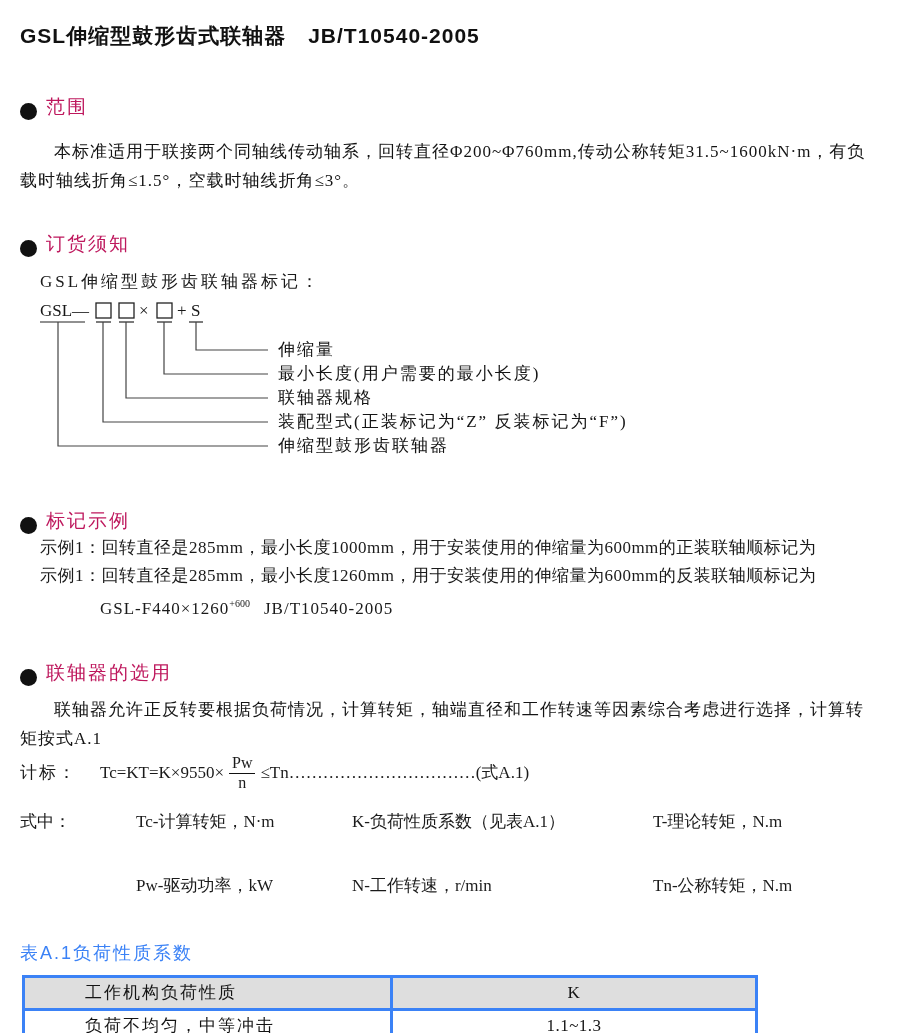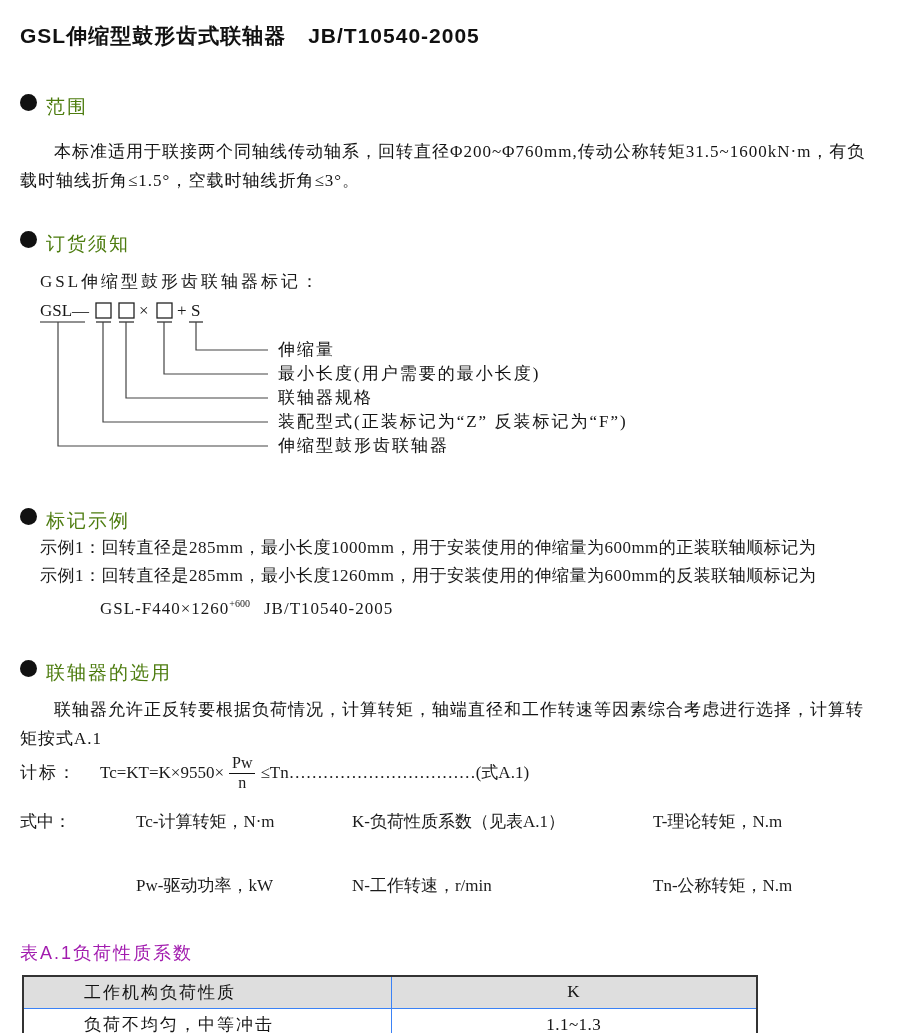--- a/index.html
+++ b/index.html
@@ -9,23 +9,23 @@
     color: #1a1a1a; font-family: "Liberation Serif", serif;
   }
   .page { padding: 0 20px; }
 
   .doc-title {
     margin-top: 22px; font-family: "Liberation Sans", sans-serif;
     font-size: 21px; font-weight: bold; letter-spacing: 1px; color: #111;
   }
 
   .sec-heading {
-    display: flex; align-items: flex-start; gap: 9px;
+    display: flex; align-items: flex-end; gap: 9px;
     font-family: "Liberation Sans", sans-serif; font-size: 19px;
-    letter-spacing: 2px; color: #4d7c0f;
+    letter-spacing: 2px; color: #be185d;
   }
   .bullet { width: 17px; height: 17px; border-radius: 50%; background: #111; flex: 0 0 auto; }
 
   .body-text {
     font-size: 17px; line-height: 29px; letter-spacing: 1px;
     text-indent: 2em; color: #141414;
   }
 
   .h-scope   { margin-top: 44px; }
   .p-scope   { margin-top: 17px; }
@@ -55,26 +55,26 @@
   .p-select { margin-top: 9px; }
 
   .formula-row { display: flex; align-items: center; margin-top: 3px; height: 34px; font-size: 17px; }
   .formula-row .flabel { width: 80px; letter-spacing: 2px; }
   .frac { display: inline-block; text-align: center; vertical-align: middle; margin: 0 5px; font-size: 16px; line-height: 1; }
   .frac .num { display: block; border-bottom: 1.5px solid #111; padding: 1px 3px 2px; }
   .frac .den { display: block; padding-top: 1px; }
 
   .defs { margin-top: 18px; display: grid; grid-template-columns: 80px 180px 265px auto; font-size: 17px; line-height: 28px; gap: 36px; }
 
-  .table-title { margin-top: 41px; font-family: "Liberation Sans", sans-serif; font-size: 18px; letter-spacing: 2px; color: #a21caf; }
+  .table-title { margin-top: 41px; font-family: "Liberation Sans", sans-serif; font-size: 18px; letter-spacing: 2px; color: #3b82f6; }
   table.ktable {
     margin: 10px 0 0 2px; width: 736px; border-collapse: collapse;
     font-size: 17px; border: 2px solid #333;
   }
-  table.ktable td { border: 1px solid #3b82f6; height: 33px; color: #141414; }
+  table.ktable td { border: 3px solid #3b82f6; height: 33px; color: #141414; }
   table.ktable td.desc { width: 368px; padding-left: 60px; letter-spacing: 2px; }
   table.ktable td.val  { text-align: center; letter-spacing: 0.5px; }
   table.ktable tr:nth-child(odd) { background: #dedede; }
 </style>
 </head>
 <body>
 
 <div class="page">
 
   <div class="doc-title">GSL伸缩型鼓形齿式联轴器　JB/T10540-2005</div>

